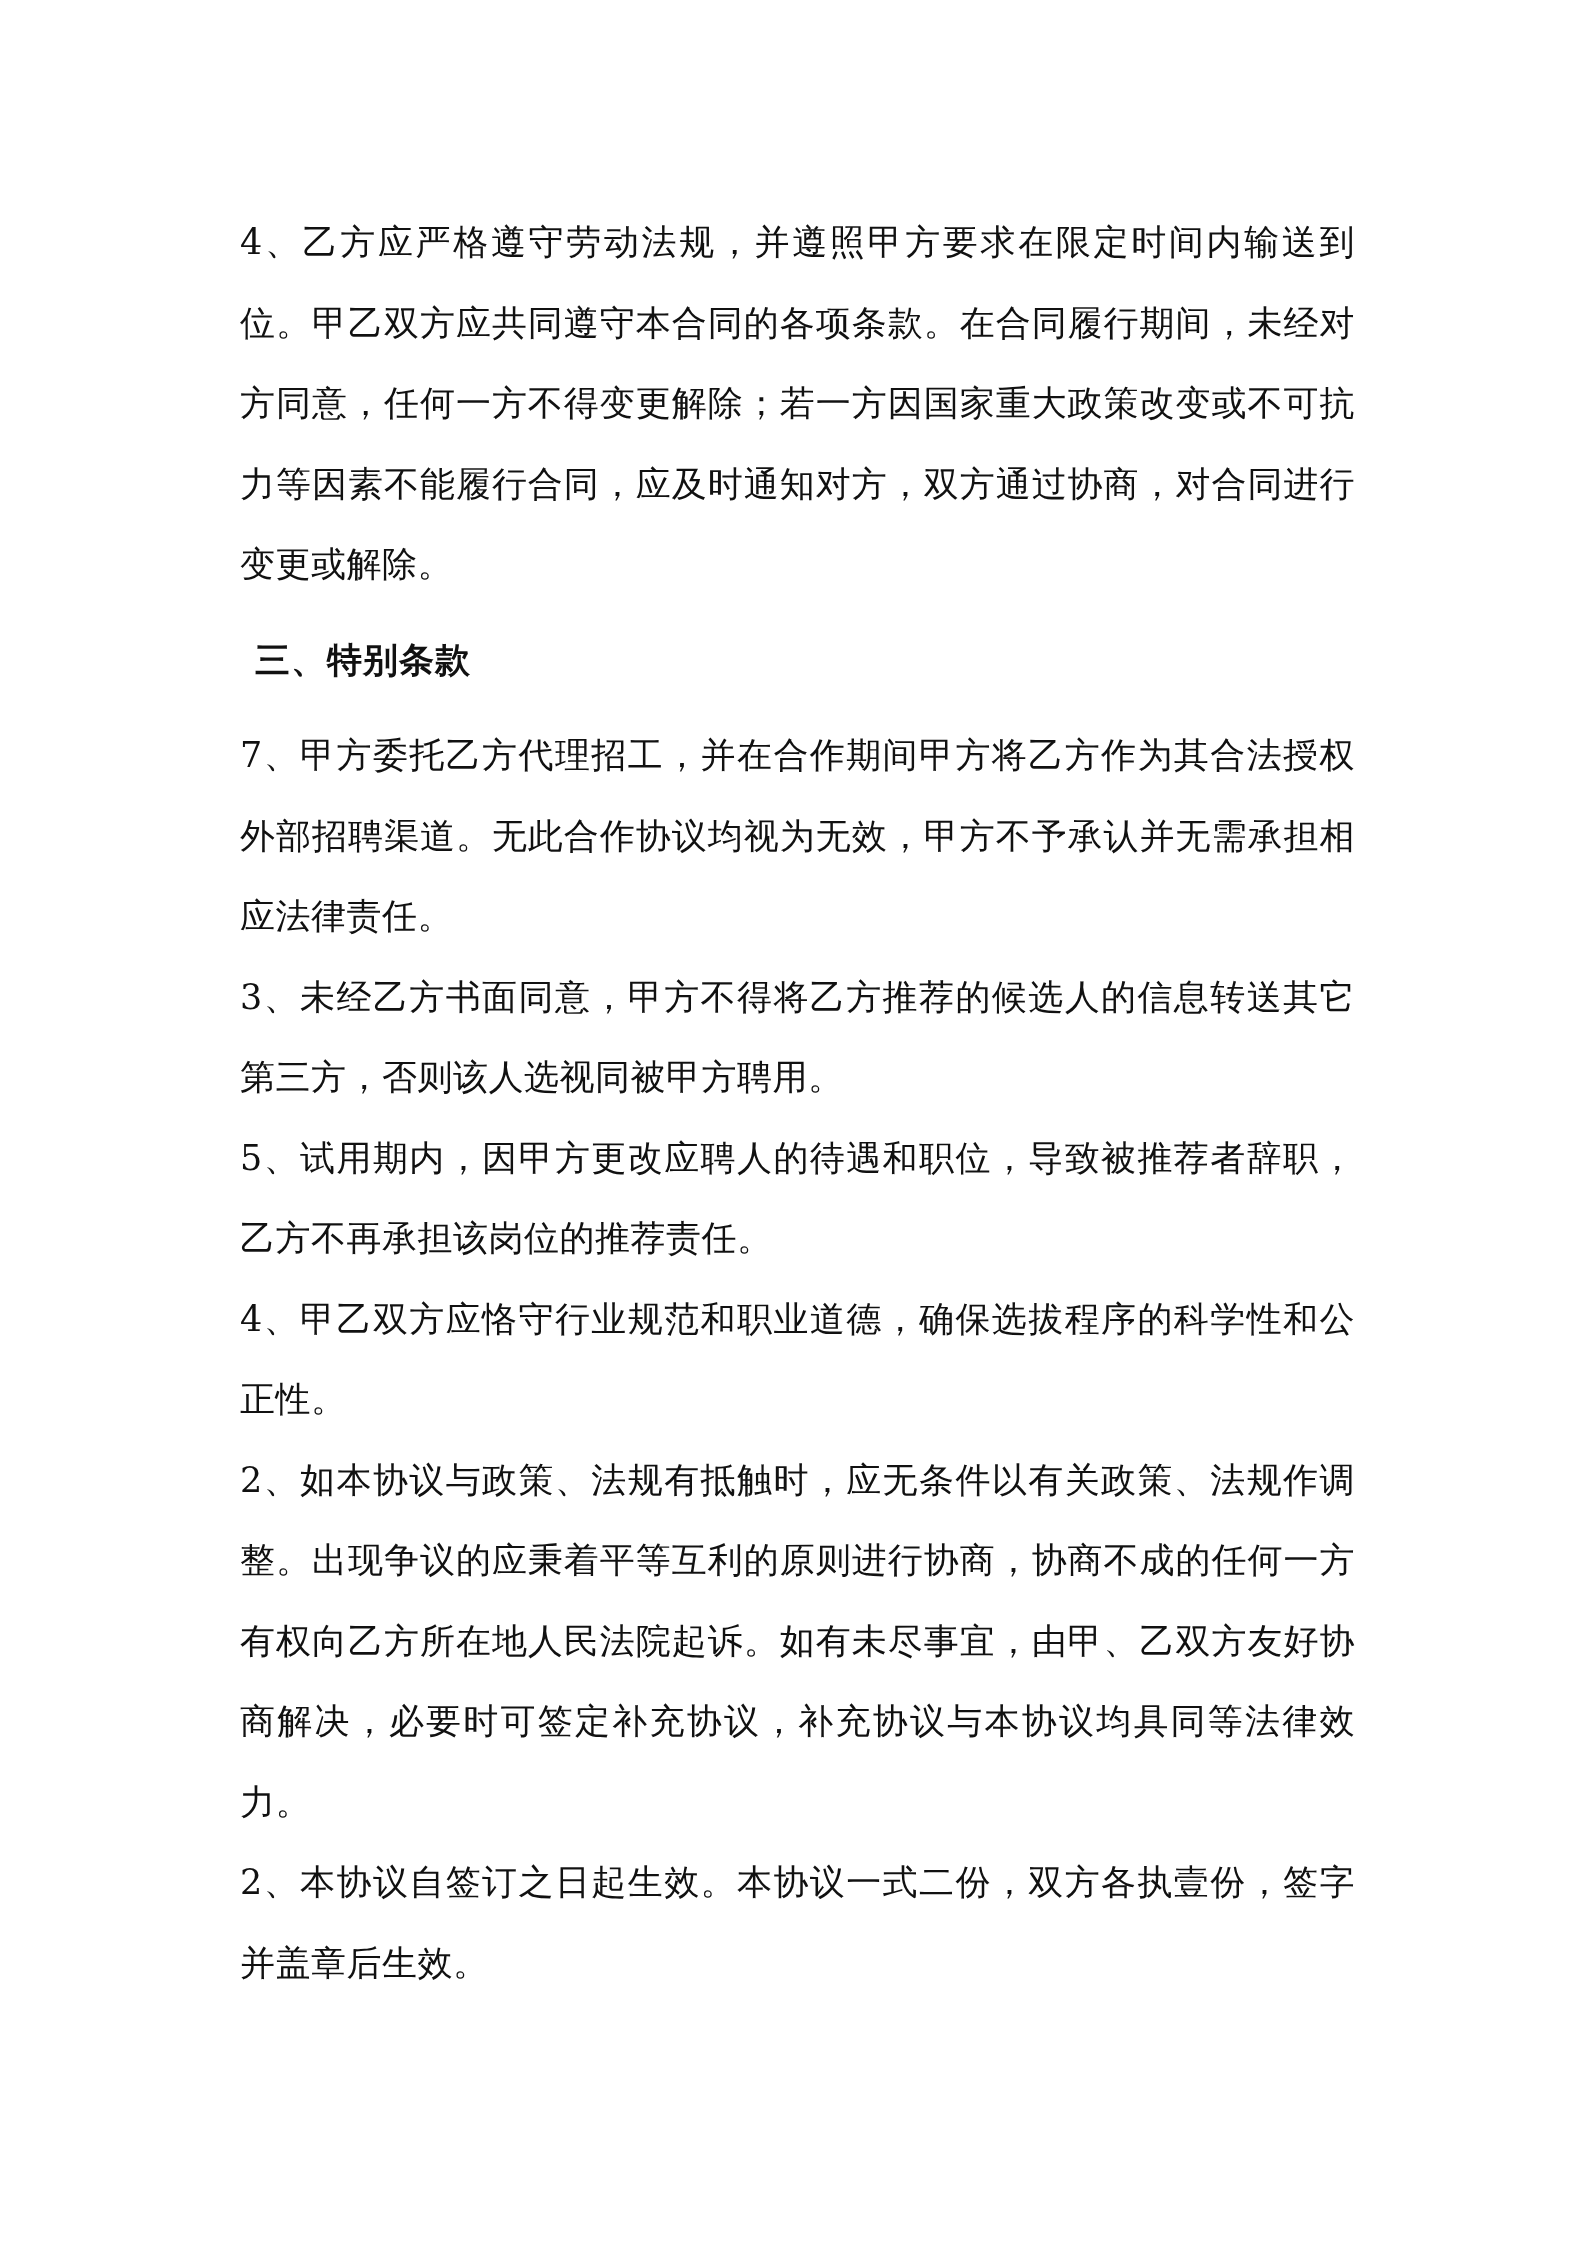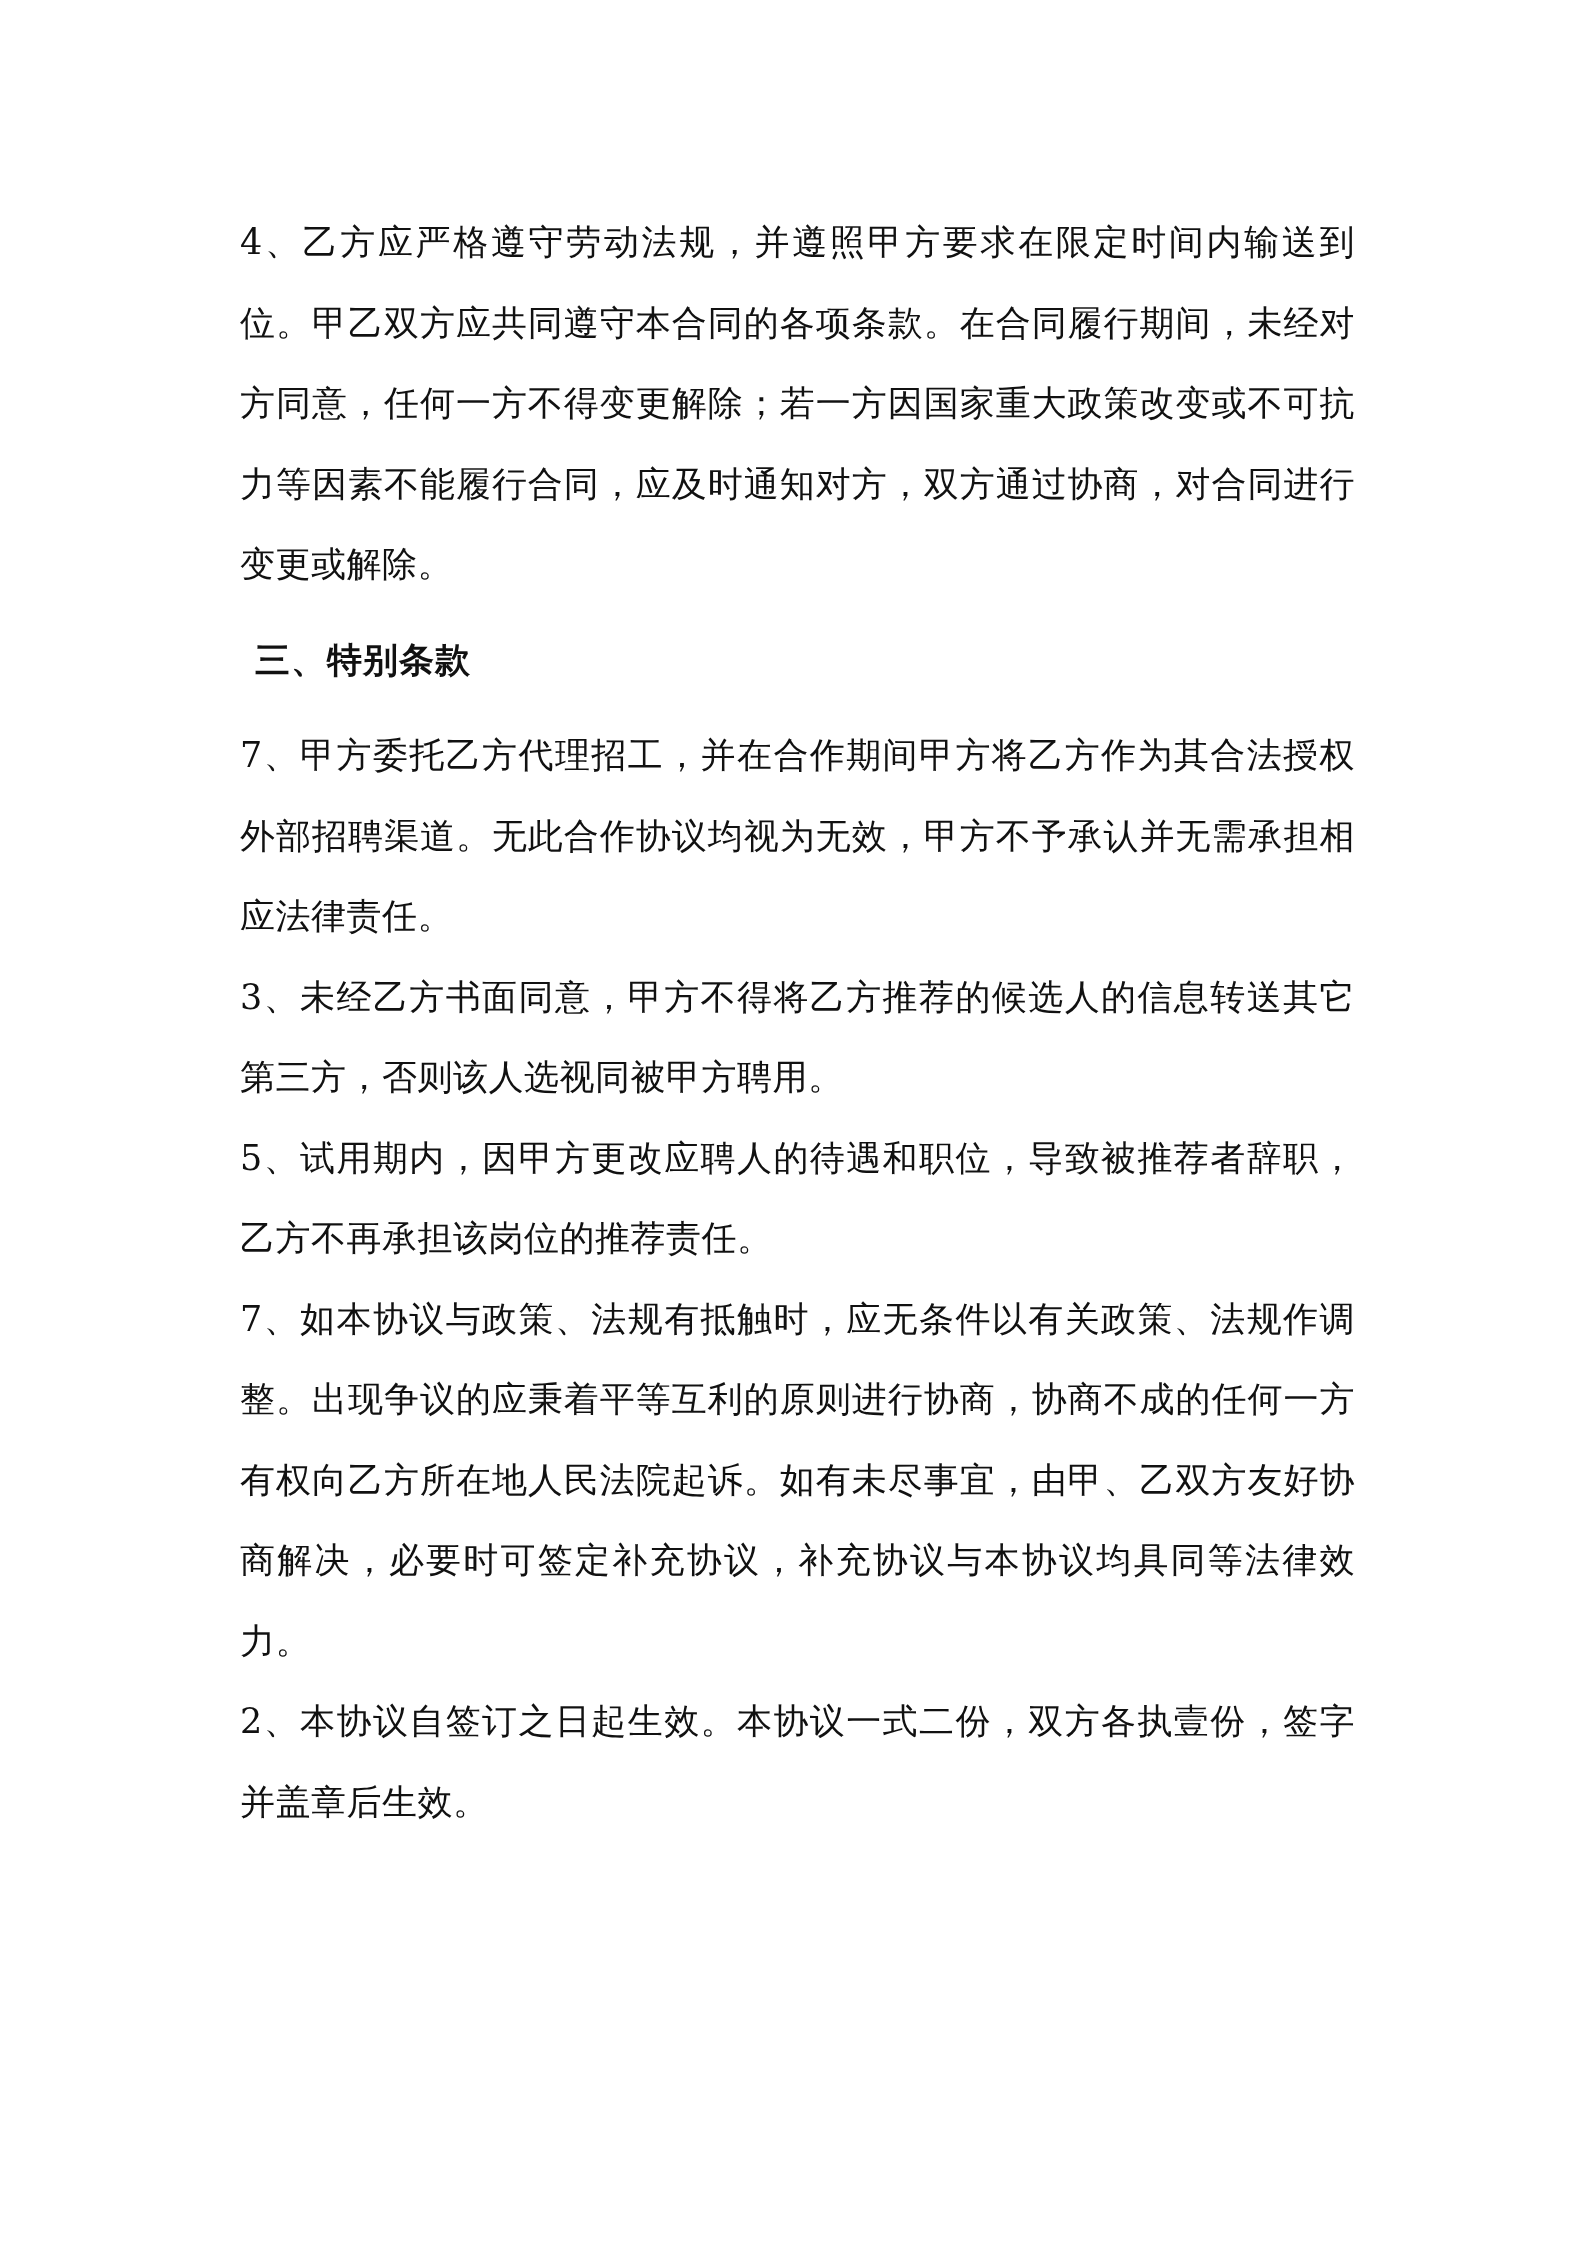--- a/index.html
+++ b/index.html
@@ -39,15 +39,16 @@
   </style>
 </head>
 <body>
 
 <div class="page">
   <p class="para">4、乙方应严格遵守劳动法规，并遵照甲方要求在限定时间内输送到位。甲乙双方应共同遵守本合同的各项条款。在合同履行期间，未经对方同意，任何一方不得变更解除；若一方因国家重大政策改变或不可抗力等因素不能履行合同，应及时通知对方，双方通过协商，对合同进行变更或解除。</p>
   <h2 class="heading">三、特别条款</h2>
   <p class="para">7、甲方委托乙方代理招工，并在合作期间甲方将乙方作为其合法授权外部招聘渠道。无此合作协议均视为无效，甲方不予承认并无需承担相应法律责任。</p>
   <p class="para">3、未经乙方书面同意，甲方不得将乙方推荐的候选人的信息转送其它第三方，否则该人选视同被甲方聘用。</p>
   <p class="para">5、试用期内，因甲方更改应聘人的待遇和职位，导致被推荐者辞职，乙方不再承担该岗位的推荐责任。</p>
-  <p class="para">7、如本协议与政策、法规有抵触时，应无条件以有关政策、法规作调整。出现争议的应秉着平等互利的原则进行协商，协商不成的任何一方有权向乙方所在地人民法院起诉。如有未尽事宜，由甲、乙双方友好协商解决，必要时可签定补充协议，补充协议与本协议均具同等法律效力。</p>
+  <p class="para">4、甲乙双方应恪守行业规范和职业道德，确保选拔程序的科学性和公正性。</p>
+  <p class="para">2、如本协议与政策、法规有抵触时，应无条件以有关政策、法规作调整。出现争议的应秉着平等互利的原则进行协商，协商不成的任何一方有权向乙方所在地人民法院起诉。如有未尽事宜，由甲、乙双方友好协商解决，必要时可签定补充协议，补充协议与本协议均具同等法律效力。</p>
   <p class="para">2、本协议自签订之日起生效。本协议一式二份，双方各执壹份，签字并盖章后生效。</p>
 </div>
 
 </body></html>

